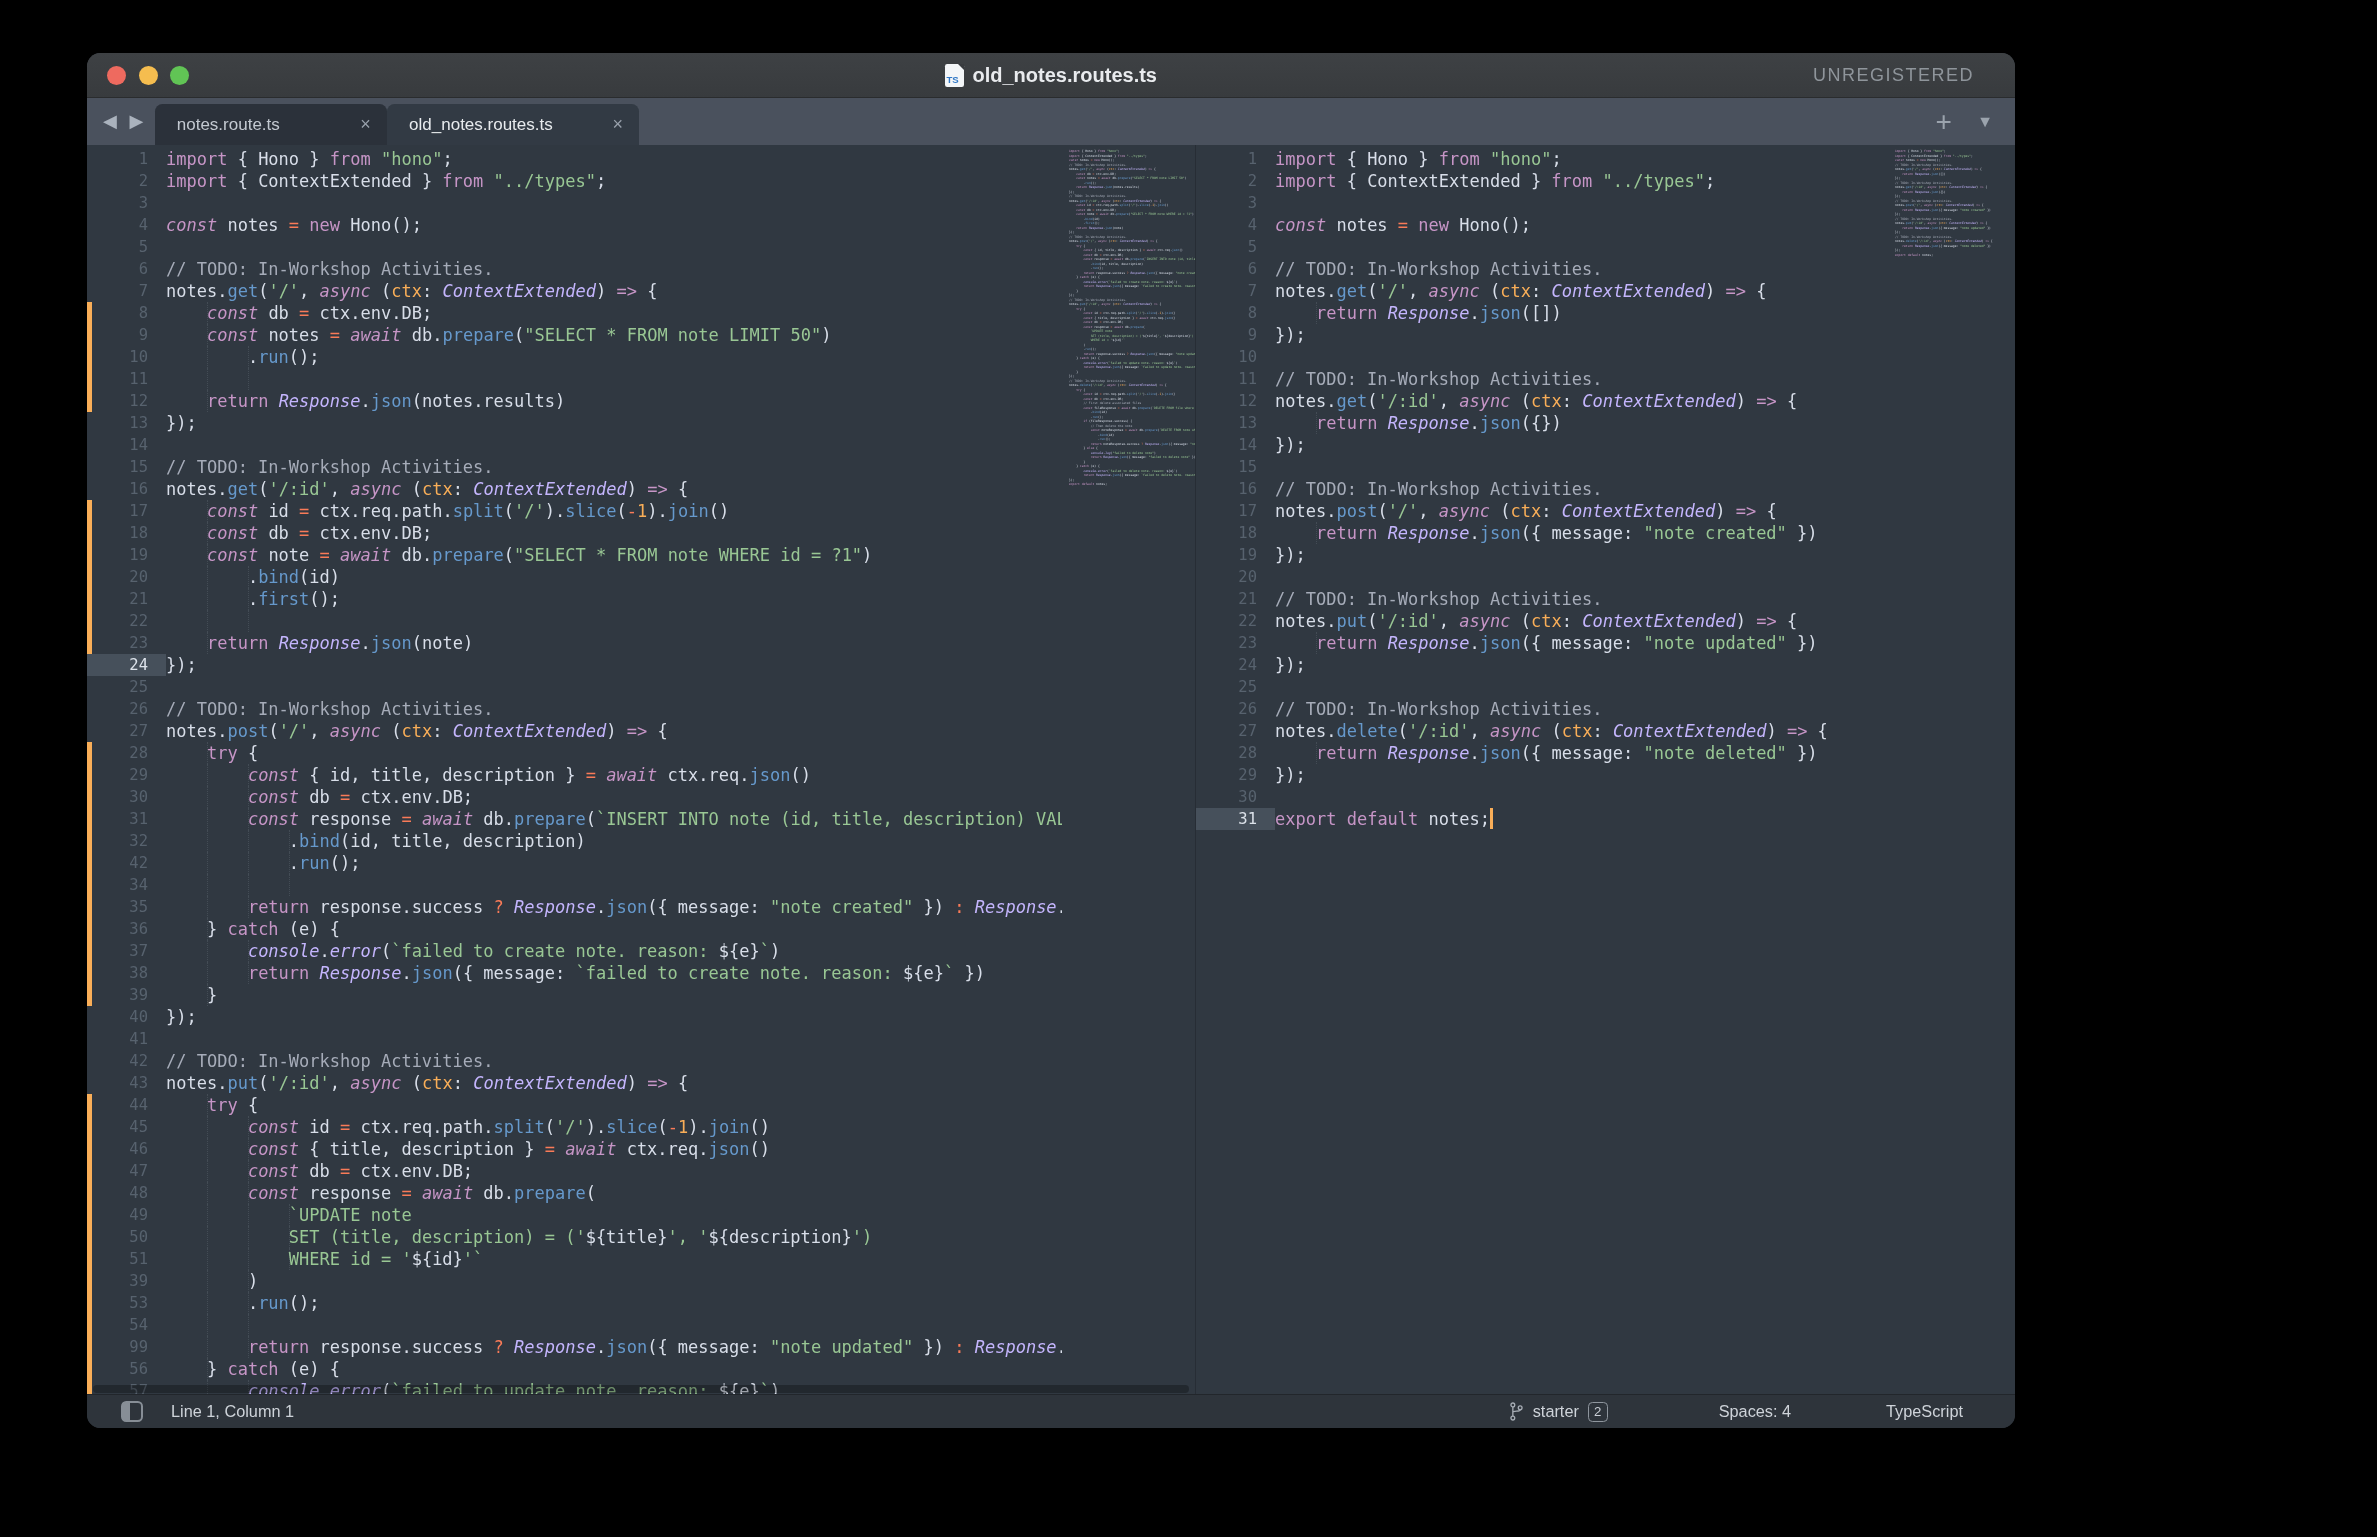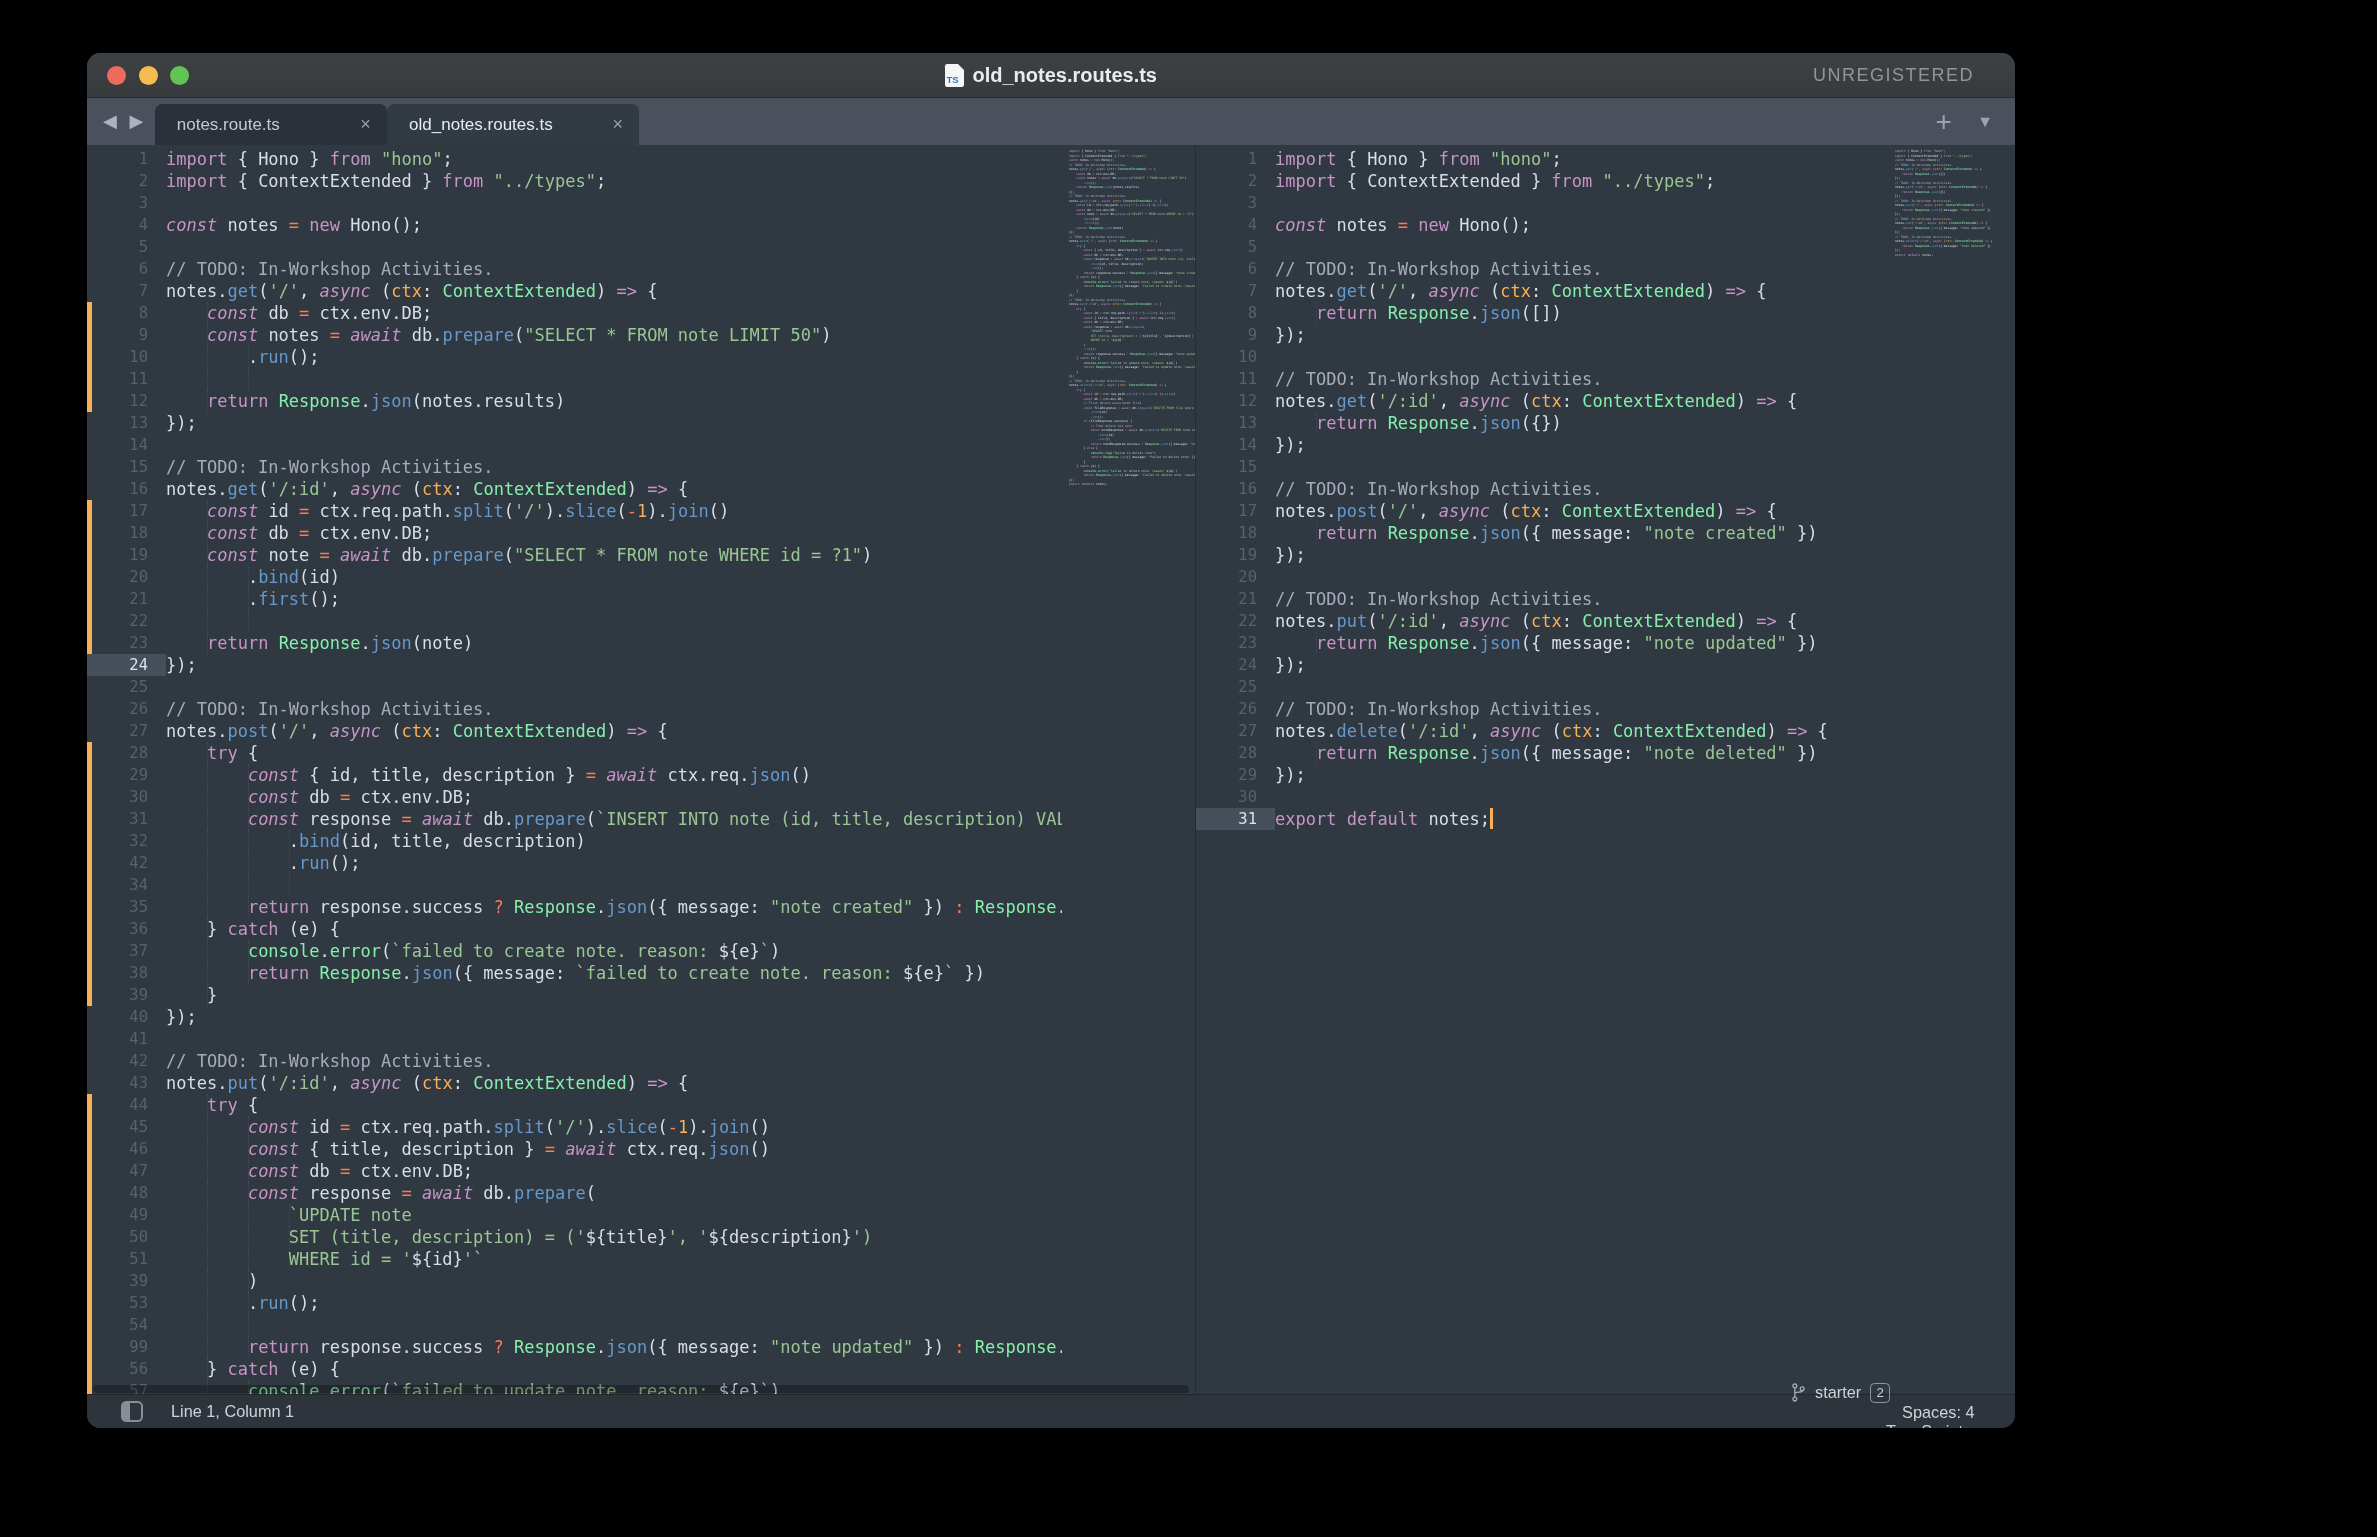--- a/index.html
+++ b/index.html
@@ -52,30 +52,30 @@
   .caret{display:inline-block;width:3px;height:21px;background:#f9ae58;vertical-align:middle;margin-top:-2.2px;}
   .hscroll{position:absolute;left:6px;right:6px;bottom:1.5px;height:7.4px;background:rgba(0,0,0,0.28);border-radius:3.7px;}
   
   .minimap{flex:none;overflow:hidden;padding:4.4px 0 0 7.4px;}
   .pane.left .minimap{width:126px;}
   .pane.right .minimap{width:120px;}
   .mline{white-space:pre;font-family:"DejaVu Sans Mono",monospace;font-size:3px;line-height:4.5px;
     color:#d8dee9;overflow:hidden;}
   
   .w{color:#d8dee9}.k{color:#c695c6}.ki{color:#c695c6;font-style:italic}
-  .f{color:#6699cc}.t{color:#86efac;}
+  .f{color:#6699cc}.t{color:#c4b5fd;font-style:italic}
   .s{color:#99c794}.o{color:#f97b58}.n{color:#f9ae58}.c{color:#a6acb9}
   
   .statusbar{height:33px;flex:none;background:#2e343b;border-top:0.7px solid #22262b;
     display:flex;align-items:center;color:#ced3d9;font-size:16.3px;}
   .sb-toggle{width:22px;height:21px;border:2.2px solid #878e96;border-radius:5.2px;margin-left:34px;
     position:relative;flex:none;box-sizing:border-box;}
   .sb-toggle:before{content:"";position:absolute;left:0;top:0;bottom:0;width:6.7px;background:#878e96;}
   .sb-caret-text{margin-left:28px;}
-  .sb-right{margin-left:auto;display:flex;align-items:flex-start;flex-direction:column;}
+  .sb-right{margin-left:auto;display:flex;align-items:center;}
   .branch-group{display:flex;align-items:center;gap:9px;}
   .branch-icon{width:15px;height:19px;}
   .badge{border:1.5px solid #8f969e;border-radius:4.4px;padding:0 5.2px;font-size:13.3px;line-height:18px;color:#c9ced5;}
   .sb-spaces{margin-left:111px;}
   .sb-syntax{margin-left:95px;margin-right:52px;}
 </style>
 </head>
 <body>
 
 <div class="window">

